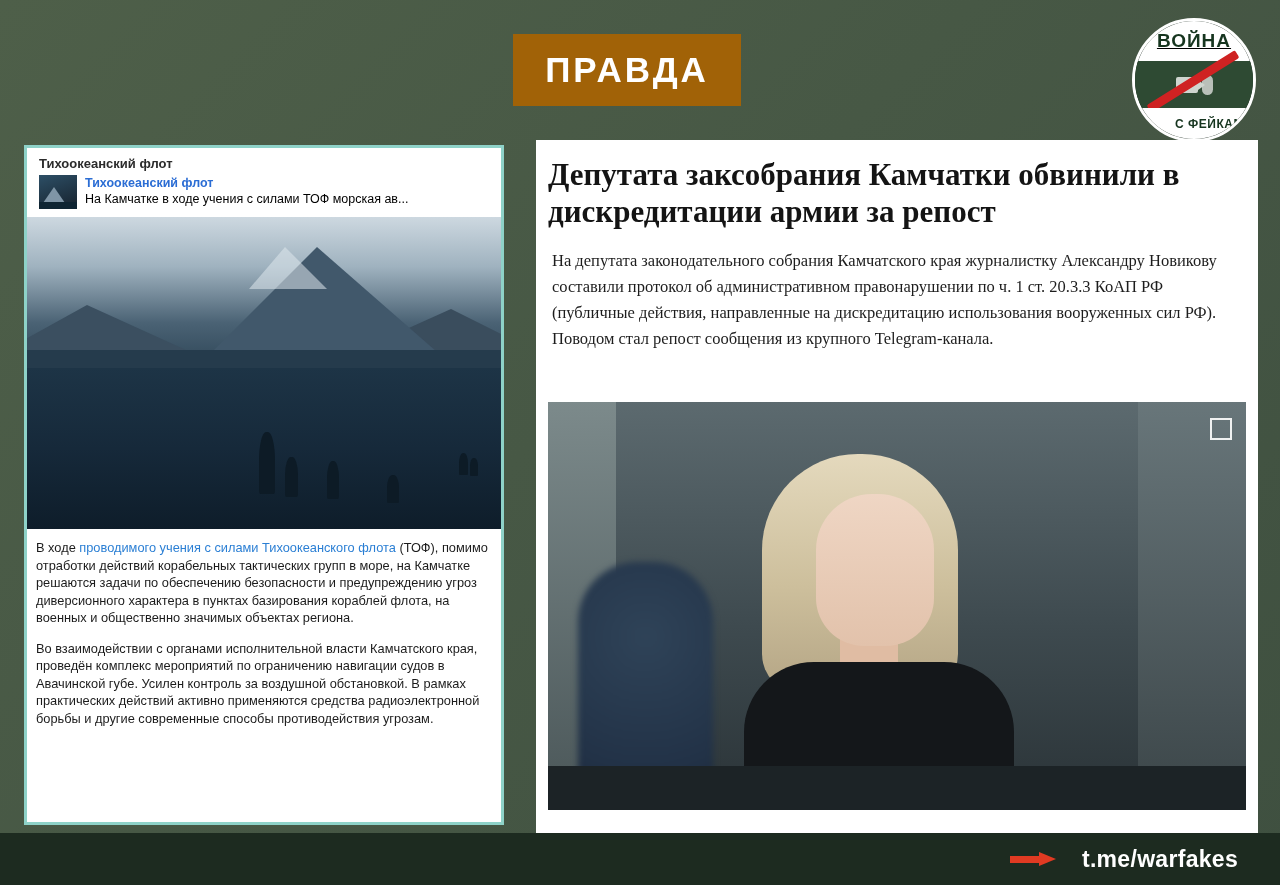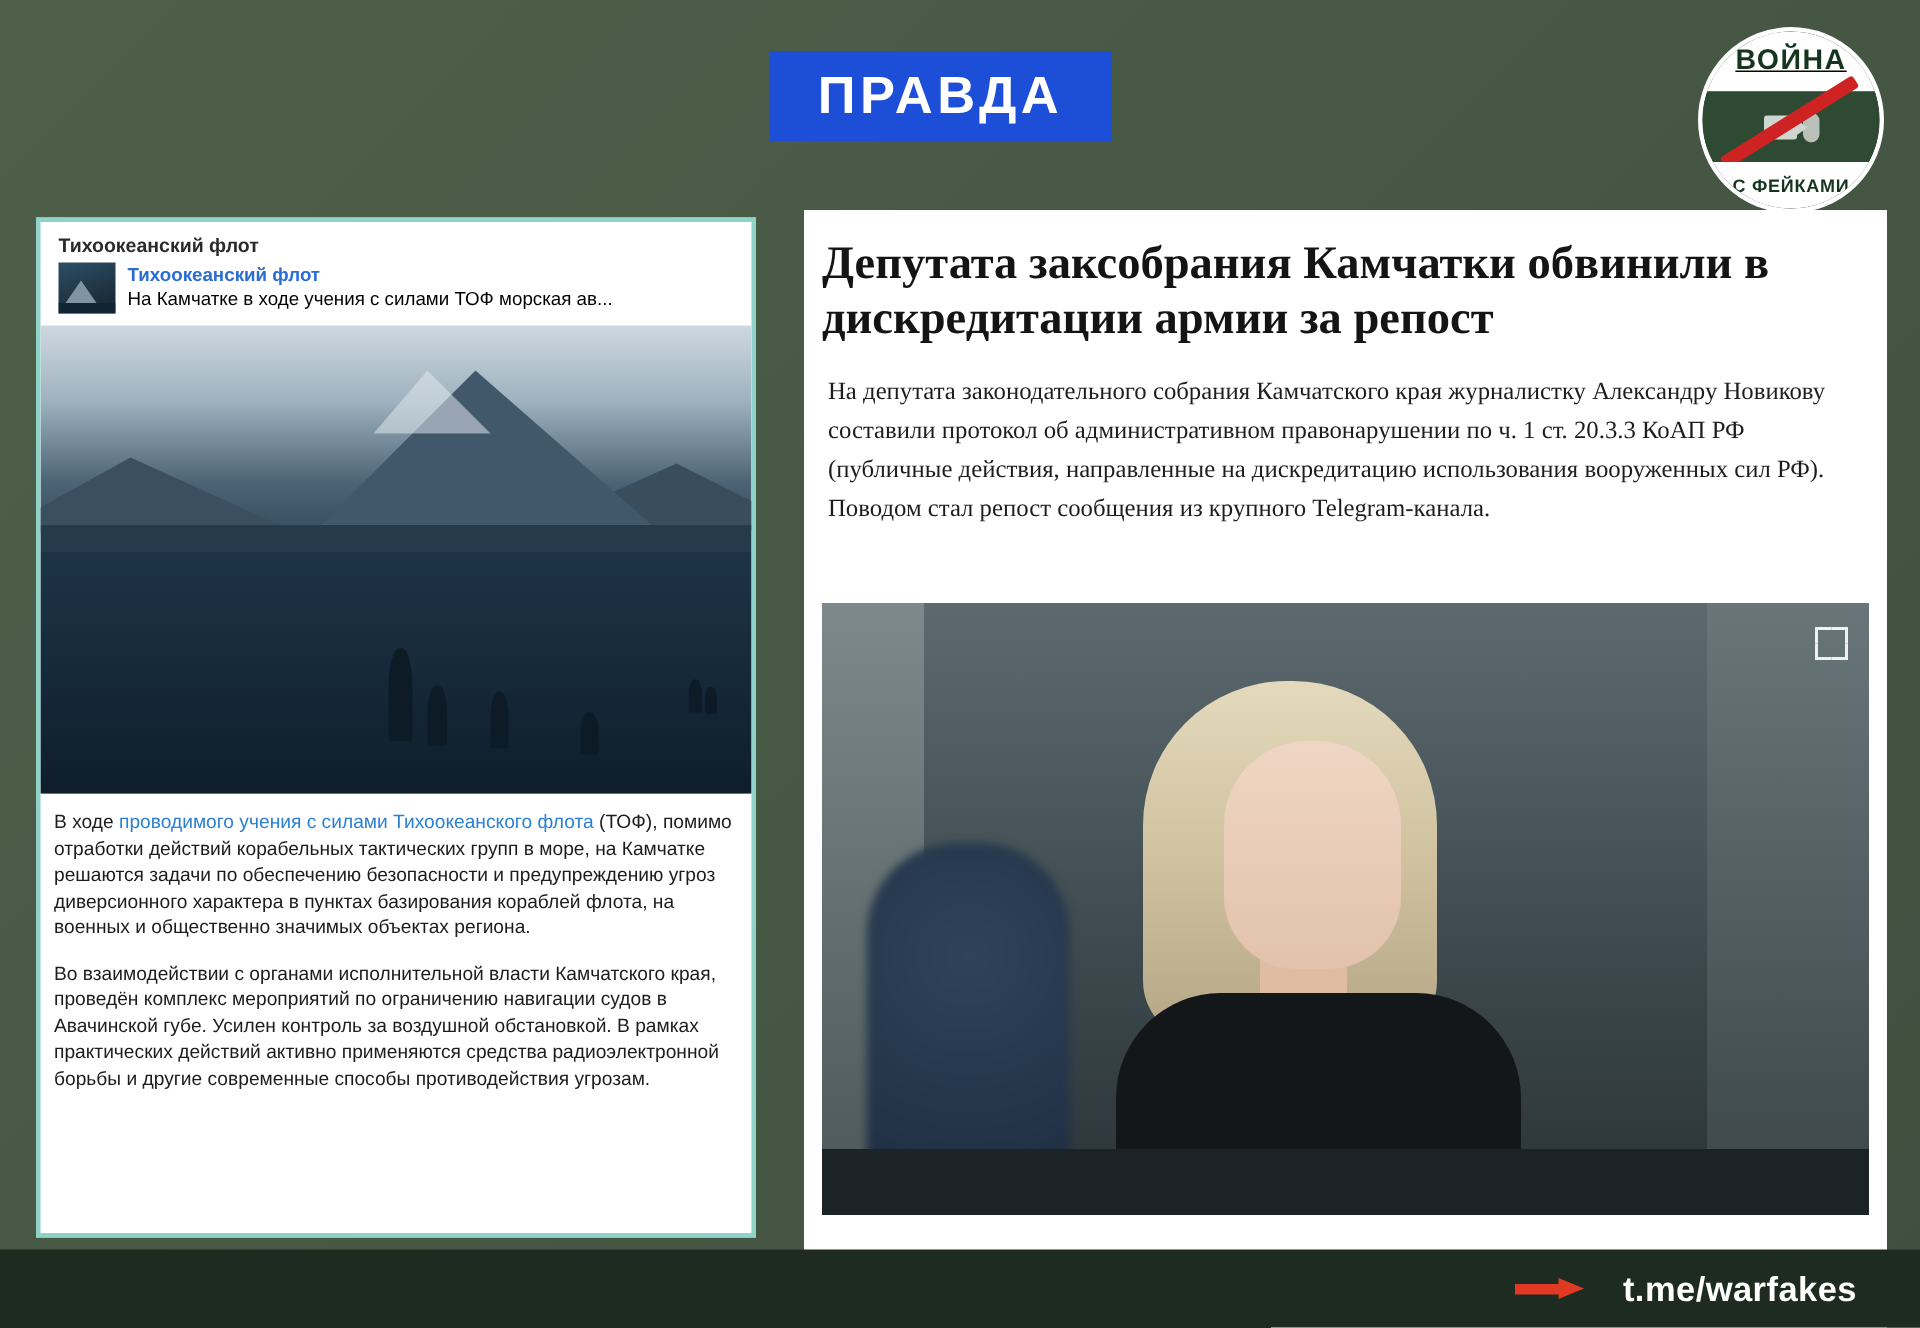--- a/index.html
+++ b/index.html
@@ -21,22 +21,22 @@
     inset: 0;
     background: linear-gradient(135deg, #4e5f49 0%, #475845 45%, #3f5040 100%);
   }
 
   
   .pravda-banner {
     position: absolute;
     left: 513px;
     top: 34px;
     width: 228px;
-    height: 60px;
-    background: #1d4ed8;
+    height: 72px;
+    background: #a16207;
     display: flex;
     align-items: center;
     justify-content: center;
   }
   .pravda-banner span {
     color: #ffffff;
     font-size: 35px;
     font-weight: bold;
     letter-spacing: 3px;
     font-family: "Liberation Sans", sans-serif;
@@ -107,21 +107,21 @@
     transform: rotate(-32deg);
     border-radius: 2px;
   }
   .logo-bot {
     position: absolute;
     left: 0; right: 0; bottom: 0;
     height: 31px;
     background: #ffffff;
     display: flex;
     align-items: center;
-    justify-content: center;
+    justify-content: flex-end;
   }
   .logo-bot span {
     color: #16351f;
     font-size: 12px;
     font-weight: bold;
     letter-spacing: 0.5px;
   }
 
   
   .tg-card {

